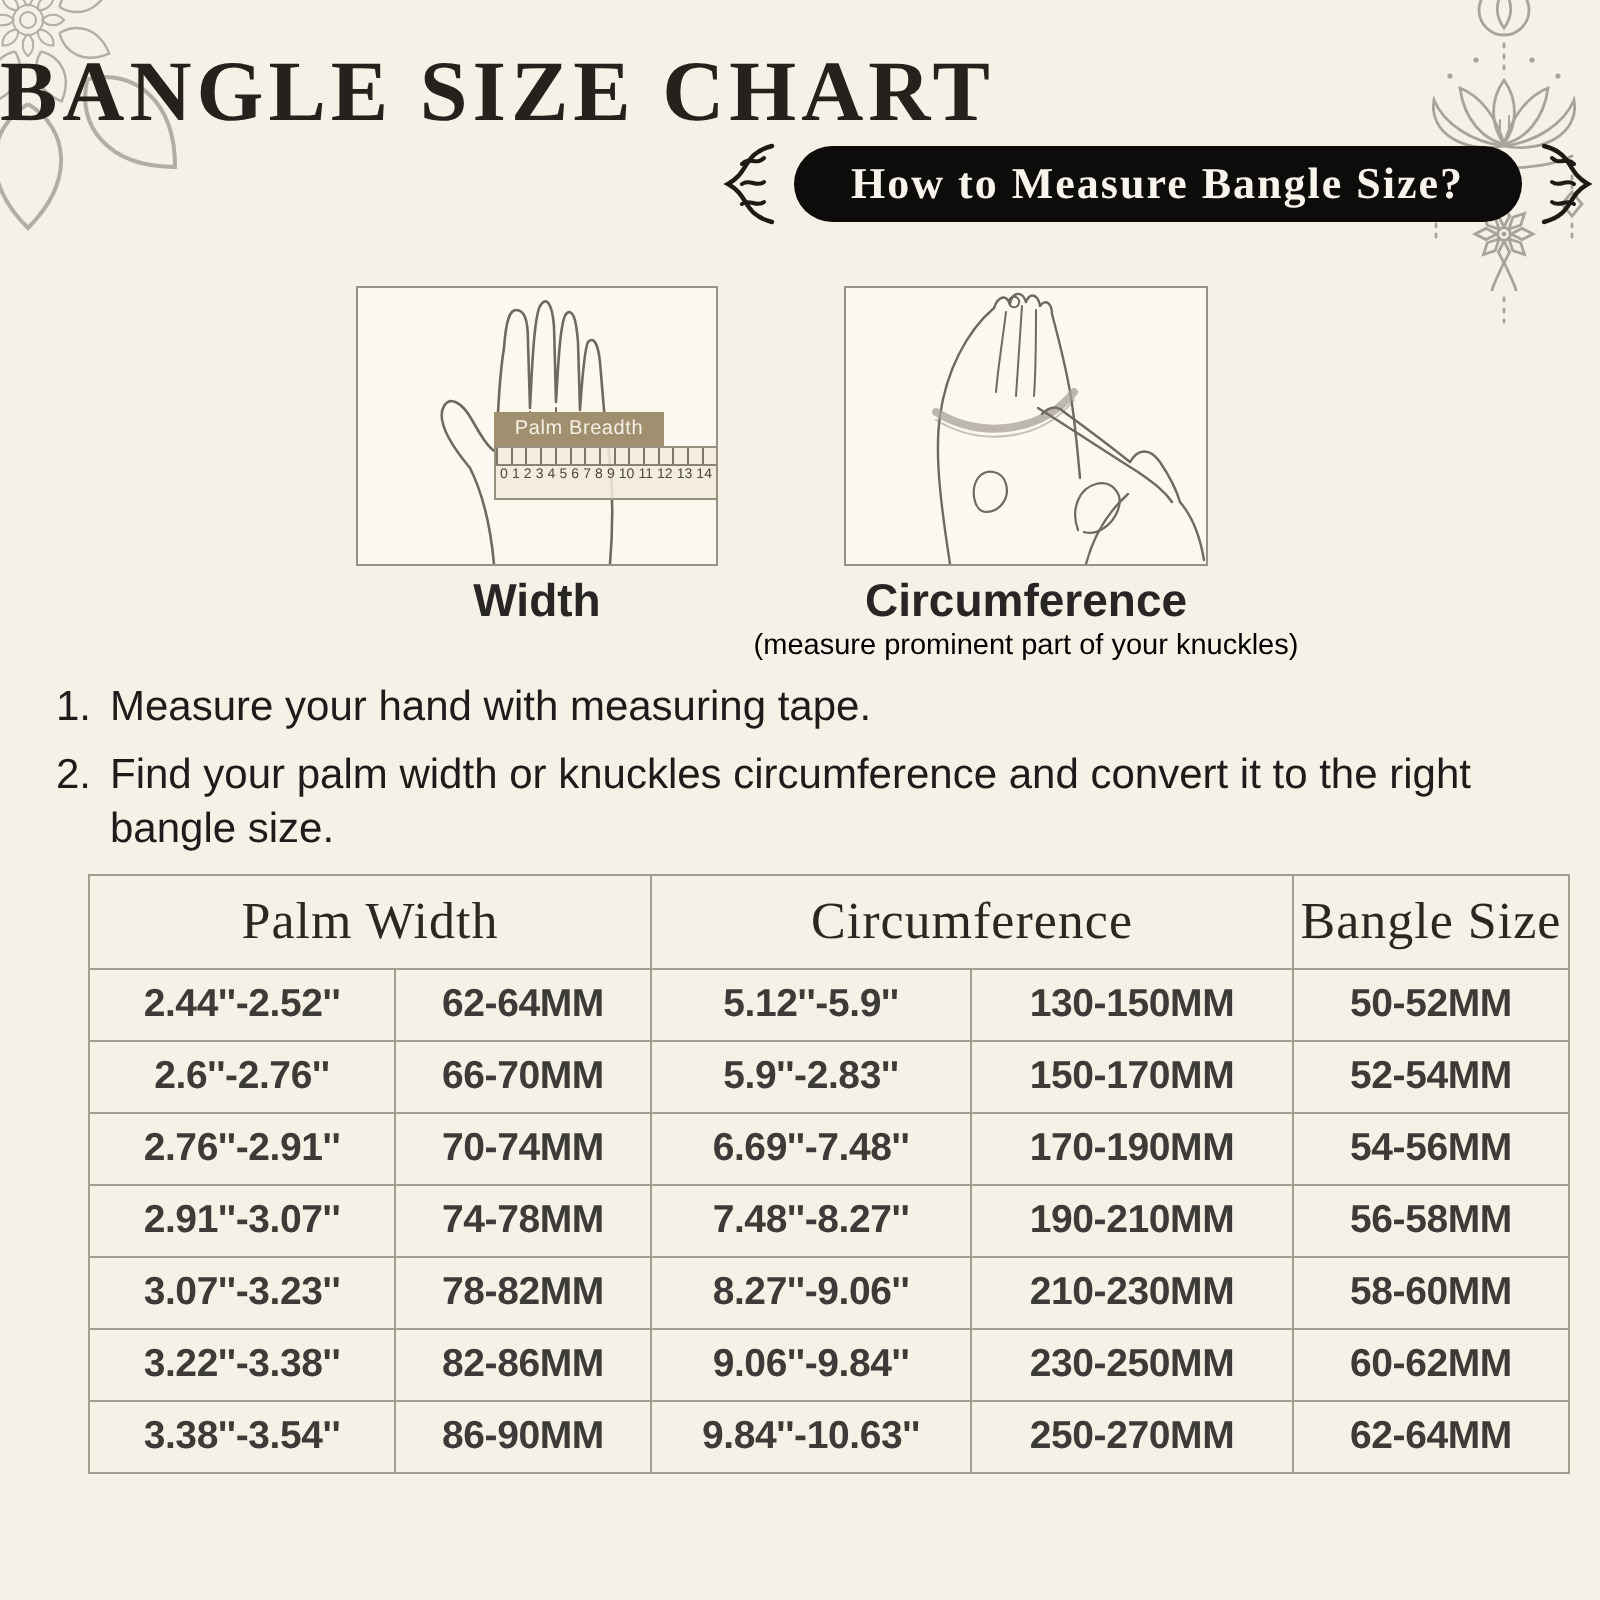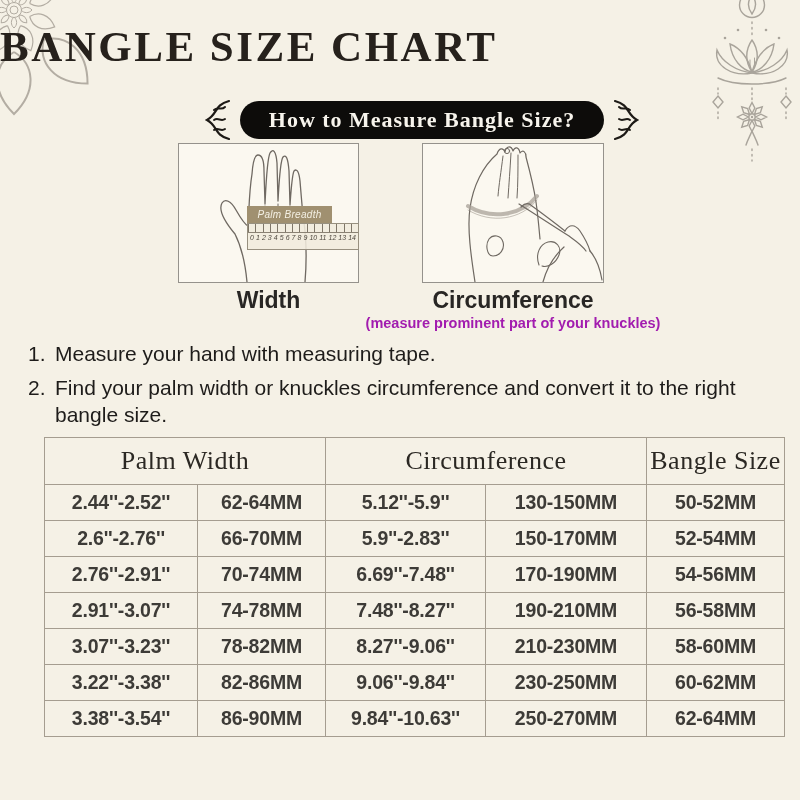--- a/index.html
+++ b/index.html
@@ -34,41 +34,41 @@
   
   .title{
     top:22px;left:0;right:0;
     font-family:"Liberation Serif",serif;
     font-weight:700;
     font-size:43px;
     letter-spacing:2.5px;
     color:var(--title-text);
   }
   .banner-row{
-    top:100px;left:0;right:0;height:40px;
-    display:flex;align-items:center;justify-content:center;gap:9px;padding-left:44px;
+    top:72px;left:0;right:0;height:40px;
+    display:flex;align-items:center;justify-content:flex-end;gap:9px;padding-left:44px;
   }
   .pill{
     background:var(--banner-bg);
     color:var(--banner-text);
     border-radius:20px;
     height:38px;line-height:38px;
     padding:0 29px;
     font-family:"Liberation Serif",serif;
     font-weight:700;
     font-size:22px;
     letter-spacing:1px;
     white-space:nowrap;
   }
 
   
   .illus-box{
     border:1px solid #95928c;
     background:var(--box-bg);
-    top:143px;height:140px;font-style:italic;
+    top:143px;height:140px;
   }
   .box-width{left:178px;width:181px;}
   .box-circ{left:422px;width:182px;}
 
   .ruler-label{
     position:absolute;left:68px;top:62px;width:85px;height:17px;
     background:var(--ruler-label-bg);
     color:#f4f0e4;
     font-size:10px;line-height:17px;text-align:center;
     letter-spacing:.3px;
@@ -90,21 +90,21 @@
     font-size:7px;color:#4c463d;
   }
 
   
   .width-label{
     left:178px;width:181px;top:287px;text-align:center;
     font-size:23px;font-weight:700;color:#282624;
   }
   .circ-wrap{left:363px;width:300px;top:287px;text-align:center;}
   .circ-label{font-size:23px;font-weight:700;color:#282624;}
-  .circ-note{font-size:14.5px;font-weight:700;color:#a21caf;margin-top:1px;white-space:nowrap;}
+  .circ-note{font-size:14.5px;font-weight:400;color:#000000;margin-top:1px;white-space:nowrap;}
 
   
   .instructions{
     left:28px;top:341px;width:734px;
     list-style:none;
     font-size:21px;line-height:1.28;color:#1e1c1a;
   }
   .instructions li{position:relative;padding-left:27px;margin-bottom:7px;}
   .instructions .num{position:absolute;left:0;}
 

